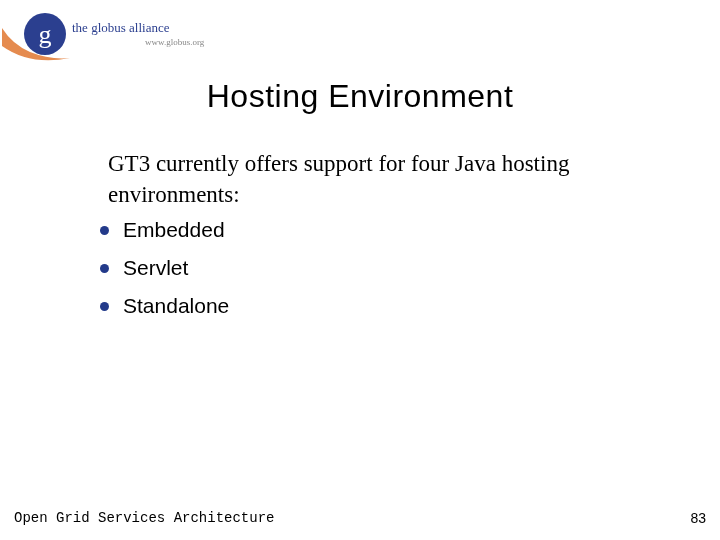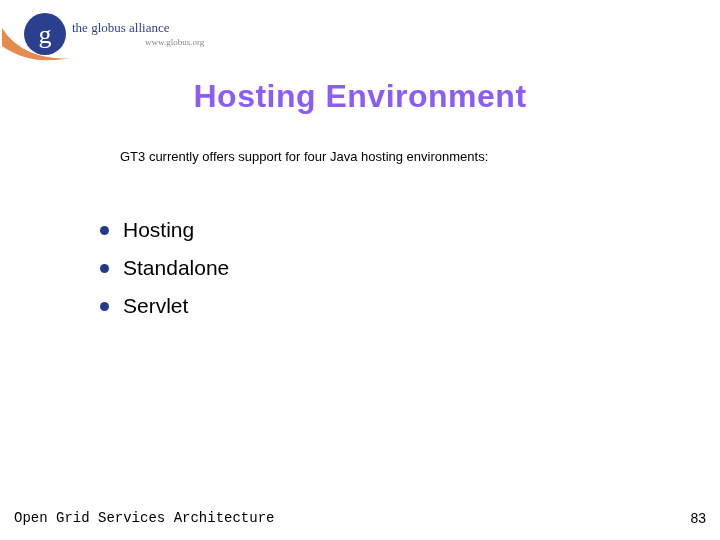--- a/index.html
+++ b/index.html
@@ -27,32 +27,33 @@
   .logo svg {
     display: block;
   }
   .title {
     position: absolute;
     top: 78px;
     left: 0;
     width: 720px;
     text-align: center;
     font-size: 32px;
-    color: #8b5cf6;
-    font-weight: 700;
+    color: #000000;
+    font-weight: 400;
     letter-spacing: 0.5px;
   }
   .intro {
     position: absolute;
     top: 148px;
-    left: 120px;
+    left: 108px;
     width: 480px;
-    font-size: 13px;
+    font-size: 23px;
     color: #000;
     line-height: 1.35;
+    font-family: Liberation Serif, serif;
   }
   .bullets {
     position: absolute;
     top: 218px;
     left: 100px;
     width: 500px;
   }
   .bullet-row {
     display: flex;
     align-items: center;
@@ -106,28 +107,28 @@
     </svg>
   </div>
 
   <div class="title">Hosting Environment</div>
 
   <div class="intro">GT3 currently offers support for four Java hosting environments:</div>
 
   <div class="bullets">
     <div class="bullet-row">
       <div class="bullet-dot"></div>
-      <div class="bullet-text">Hosting</div>
+      <div class="bullet-text">Embedded</div>
+    </div>
+    <div class="bullet-row">
+      <div class="bullet-dot"></div>
+      <div class="bullet-text">Servlet</div>
     </div>
     <div class="bullet-row">
       <div class="bullet-dot"></div>
       <div class="bullet-text">Standalone</div>
-    </div>
-    <div class="bullet-row">
-      <div class="bullet-dot"></div>
-      <div class="bullet-text">Servlet</div>
     </div>
   </div>
 
   <div class="footer-left">Open Grid Services Architecture</div>
   <div class="footer-right">83</div>
 
 </div>
 
 </body></html>

